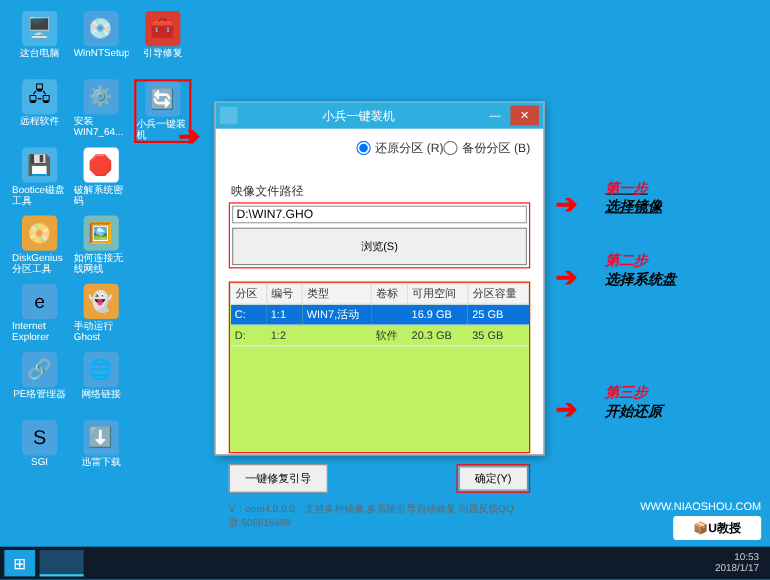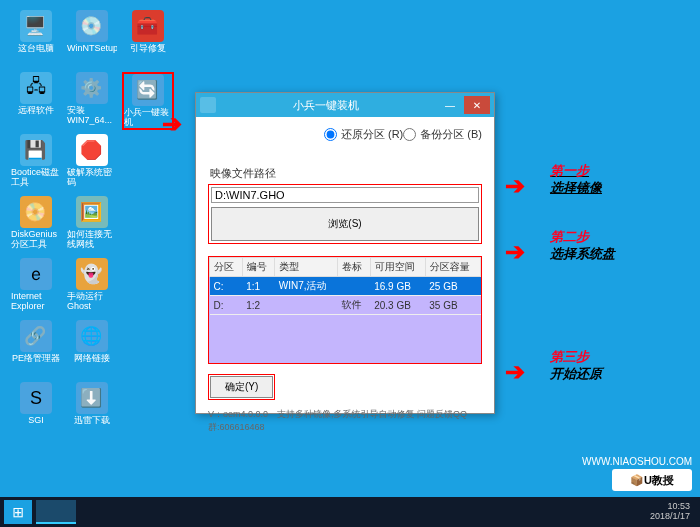--- a/index.html
+++ b/index.html
@@ -20,21 +20,21 @@
 .tb-title { flex: 1; text-align: center; font-size: 11px; color: #fff; }
 .tb-btn { width: 26px; height: 18px; margin-left: 1px; display: flex; align-items: center; justify-content: center; font-size: 10px; color: #fff; }
 .tb-btn.close { background: #c94a3b; }
 .body { padding: 10px 12px 8px; font-size: 11px; color: #333; }
 .radio-row { display: flex; justify-content: flex-end; margin-bottom: 24px; }
 .radio-row label { display: flex; align-items: center; gap: 4px; }
 .section-label { margin: 6px 0 3px 2px; }
 .path-row { display: flex; gap: 4px; border: 1.5px solid #ff0000; padding: 2px; flex-direction: column; }
 .path-input { flex: 1; font-size: 11px; padding: 1px 3px; border: 1px solid #999; height: 18px; }
 .browse-btn { font-size: 10px; padding: 1px 6px; border: 1px solid #888; background: #efefef; height: 34px; }
-.tbl-wrap { border: 1.5px solid #ff0000; margin-top: 12px; height: 108px; overflow: hidden; background: #c4b5fd; }
+.tbl-wrap { border: 1.5px solid #ff0000; margin-top: 12px; height: 156px; overflow: hidden; background: #bef264; }
 .tbl { width: 100%; border-collapse: collapse; font-size: 10px; }
 .tbl th { background: #f3f3f3; border: 1px solid #ddd; padding: 2px 4px; font-weight: normal; text-align: left; }
 .tbl td { border-bottom: 1px solid #eee; padding: 2px 4px; }
 .tbl tr.sel td { background: #0a74da; color: #fff; }
 .btn-row { display: flex; justify-content: space-between; margin-top: 10px; }
 .dlg-btn { font-size: 10px; padding: 3px 14px; border: 1px solid #888; background: #efefef; }
 .ok-box { border: 1.5px solid #ff0000; padding: 1px; }
 .footer { font-size: 9px; color: #666; margin-top: 8px; }
 
 
@@ -191,20 +191,21 @@
               <td>1:2</td>
               <td></td>
               <td>软件</td>
               <td>20.3 GB</td>
               <td>35 GB</td>
           </tr>
         </tbody>
       </table>
     </div>
     <div class="btn-row">
+      <button class="dlg-btn">一键修复引导</button>
       <span class="ok-box"><button class="dlg-btn">确定(Y)</button></span>
     </div>
     <div class="footer">V：oem4.0.0.0 支持多种镜像,多系统引导自动修复 问题反馈QQ群:606616468</div>
   </div>
 </div>
 
 <span class="arrow" style="left:505px;top:172px;">➔</span>
 <div class="annot" style="left:550px;top:163px;text-decoration:underline;">
   <div class="step">第一步</div>
   <div class="act">选择镜像</div>

